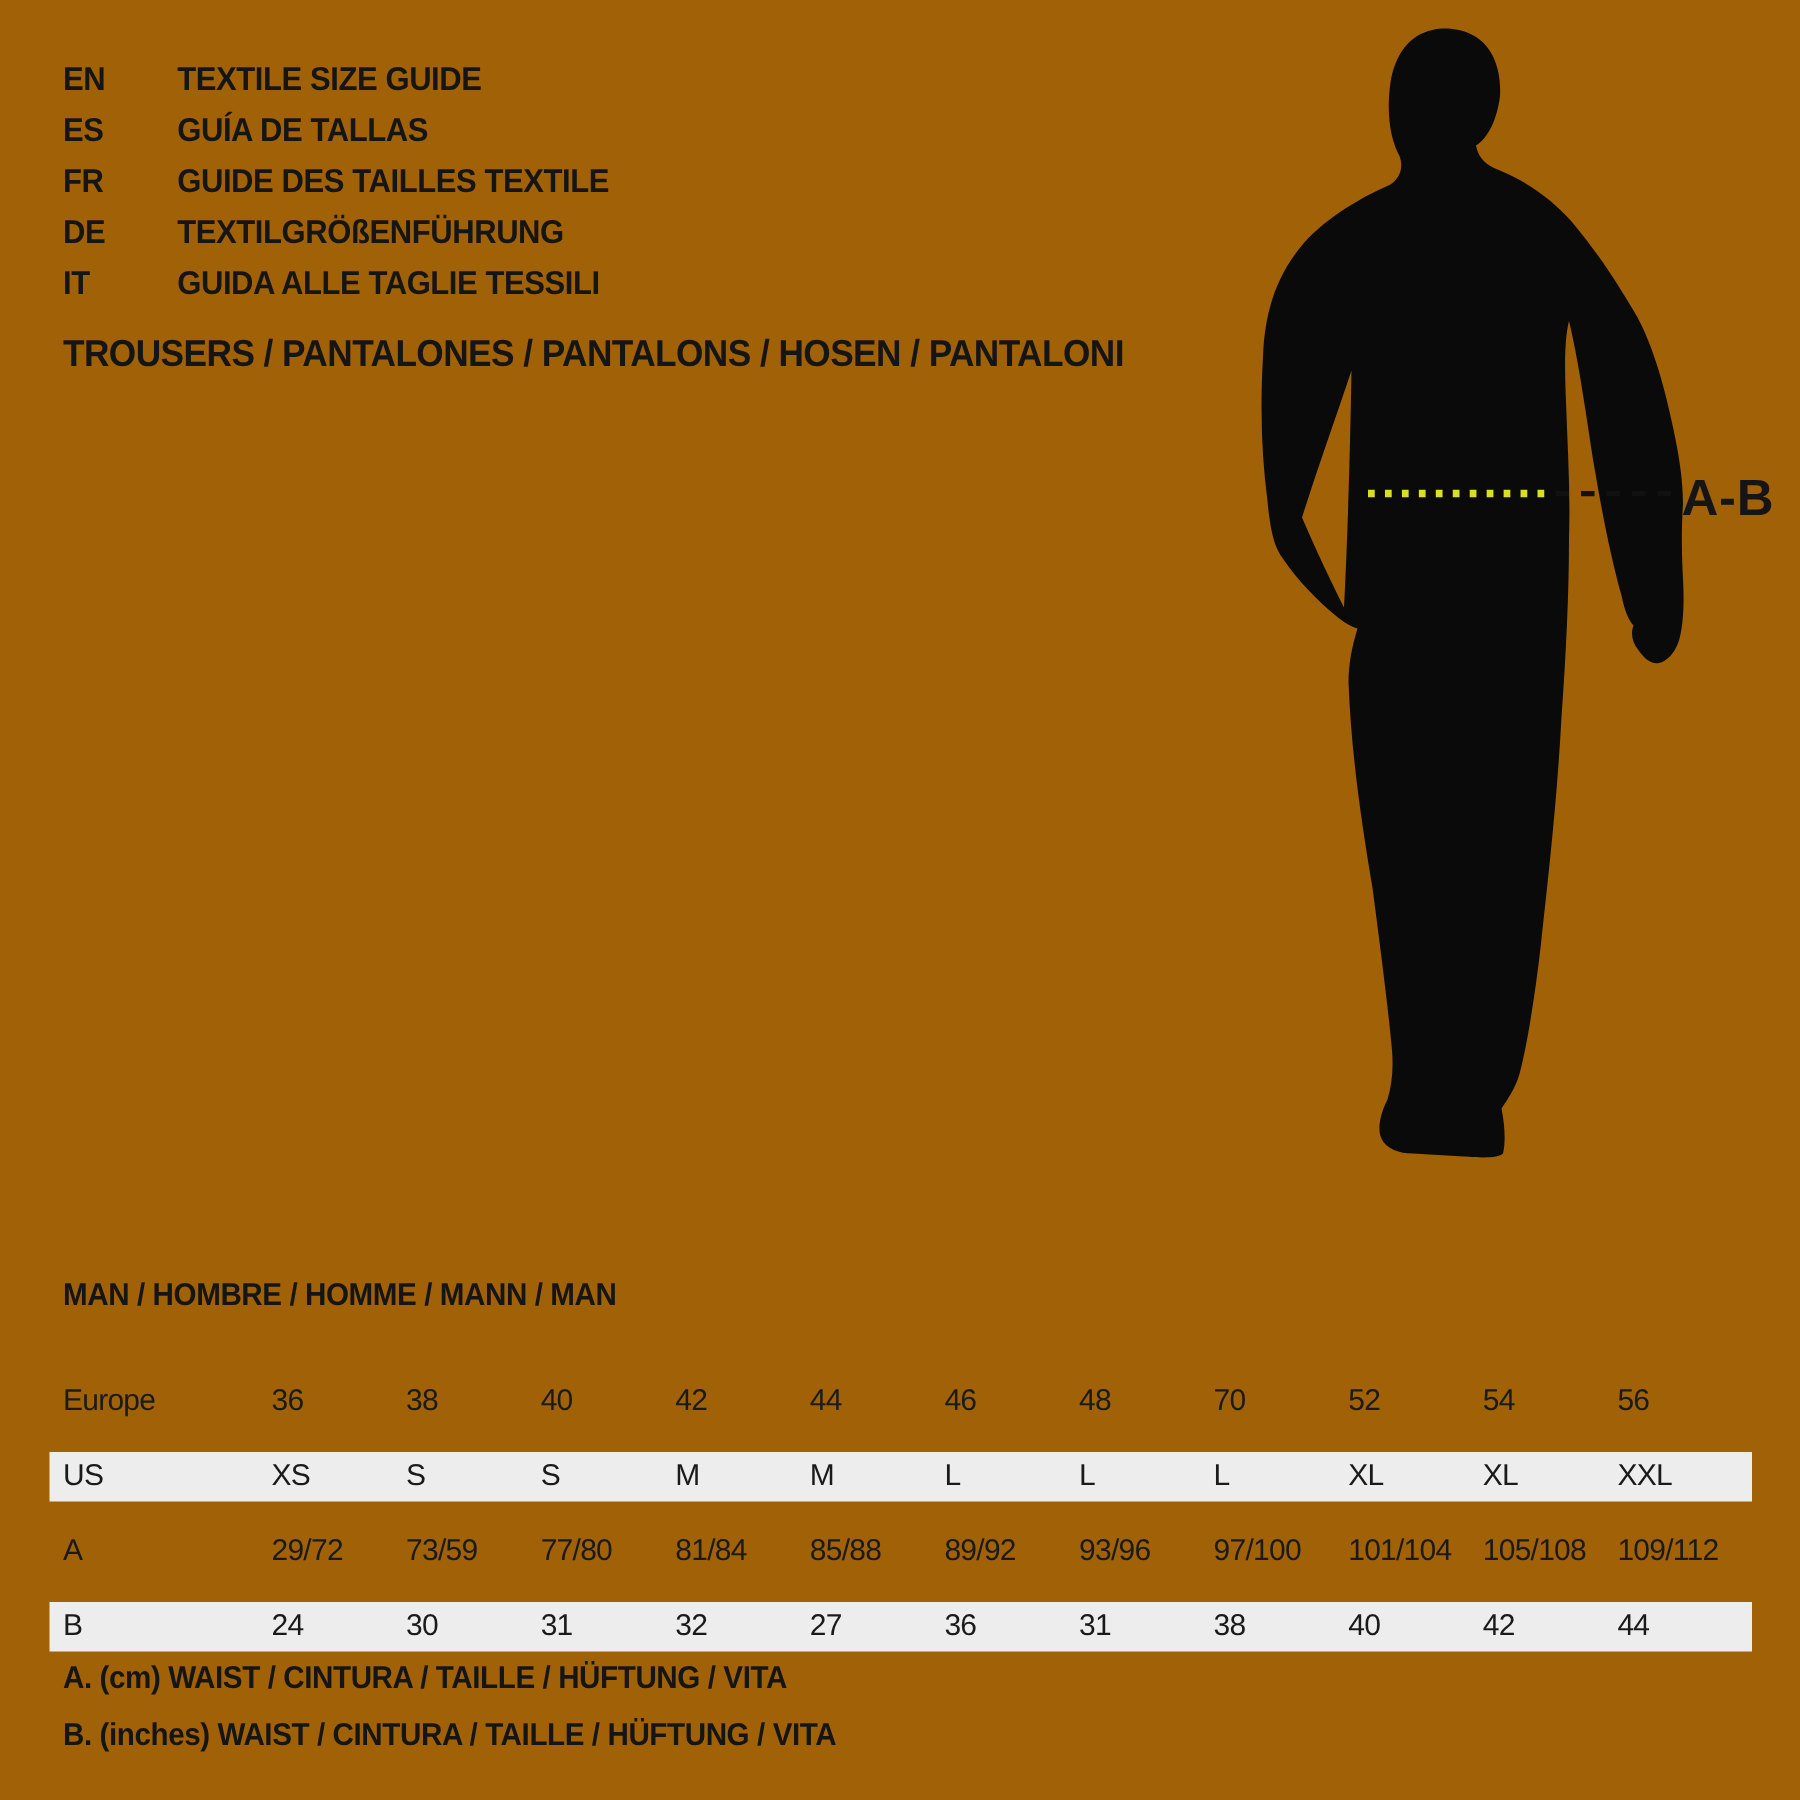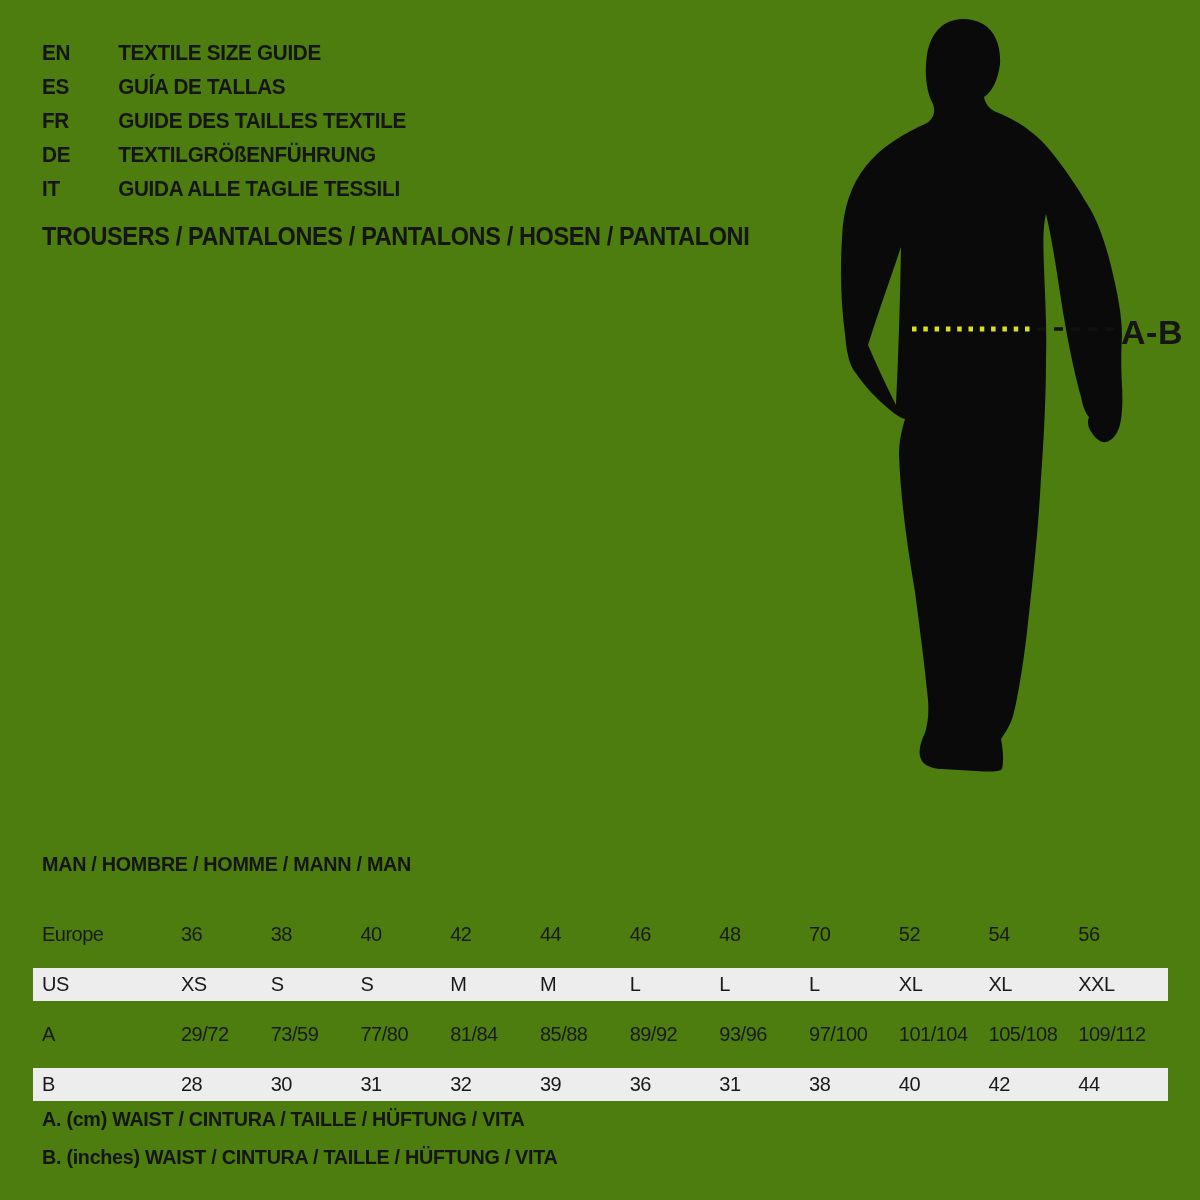--- a/index.html
+++ b/index.html
@@ -1,17 +1,17 @@
 <!DOCTYPE html>
 <html><head>
 <meta charset="utf-8">
 <style>
   html,body{margin:0;padding:0;background:#ffffff;}
   .page{
-    position:relative;width:1200px;height:1200px;background:#4d7c0f;overflow:hidden;
+    position:relative;width:1200px;height:1200px;background:#a16207;overflow:hidden;
     font-family:"Liberation Sans","DejaVu Sans",sans-serif;color:#151515;
   }
   
   .lang-block{position:absolute;left:42px;top:36px;transform:scaleX(.94);transform-origin:0 0;}
   .lang-row{display:flex;height:34px;line-height:34px;font-size:22px;font-weight:bold;letter-spacing:-0.3px;}
   .lang-code{width:81px;flex:0 0 81px;}
   .lang-title{white-space:nowrap;}
   
   .product-heading{
     position:absolute;left:42px;top:222px;font-size:25px;font-weight:bold;letter-spacing:-0.4px;
@@ -172,25 +172,25 @@
       <span class="cell">89/92</span>
       <span class="cell">93/96</span>
       <span class="cell">97/100</span>
       <span class="cell">101/104</span>
       <span class="cell">105/108</span>
       <span class="cell">109/112</span>
     </div>
 
     <div class="table-row striped">
       <span class="row-label">B</span>
-      <span class="cell">28</span>
+      <span class="cell">24</span>
       <span class="cell">30</span>
       <span class="cell">31</span>
       <span class="cell">32</span>
-      <span class="cell">39</span>
+      <span class="cell">27</span>
       <span class="cell">36</span>
       <span class="cell">31</span>
       <span class="cell">38</span>
       <span class="cell">40</span>
       <span class="cell">42</span>
       <span class="cell">44</span>
     </div>
   </div>
 
   <div class="footnotes">

